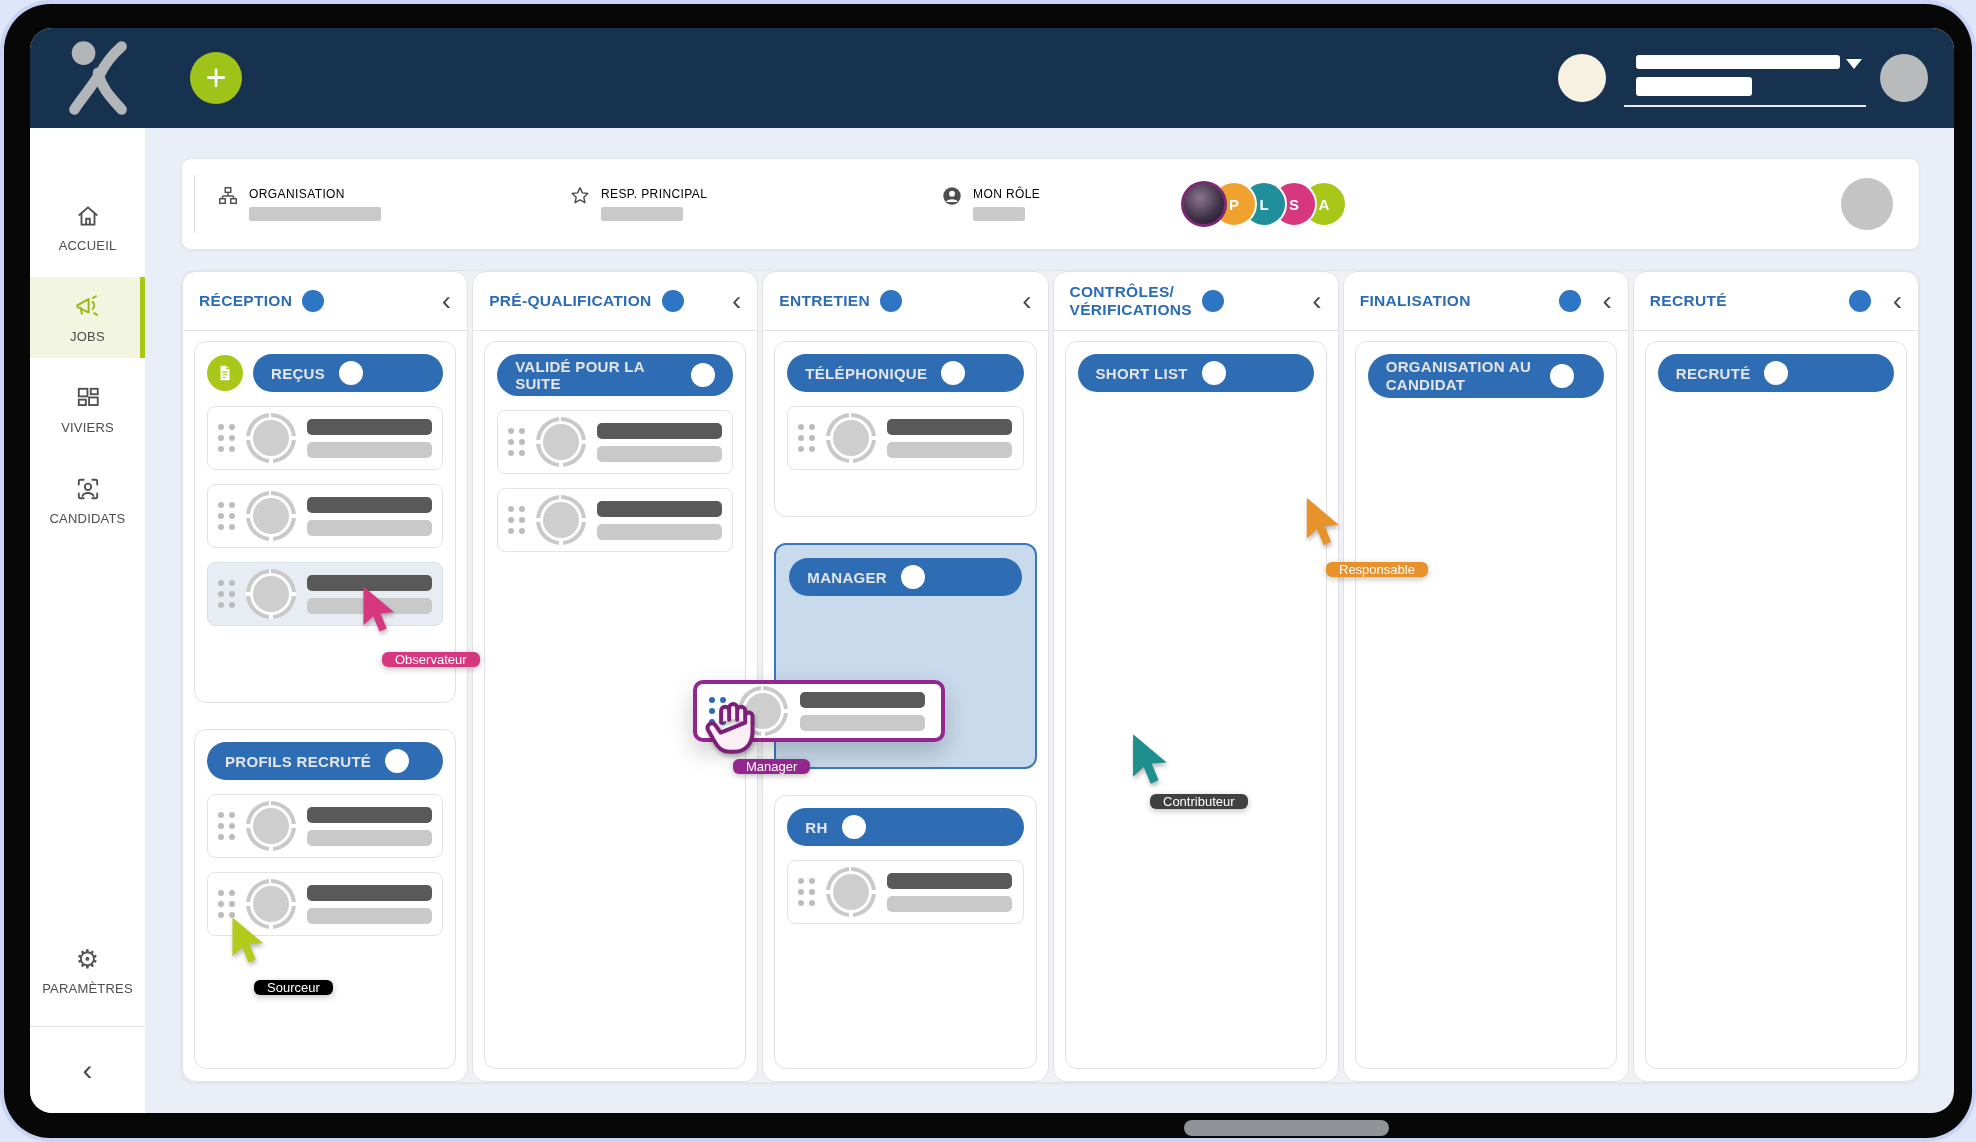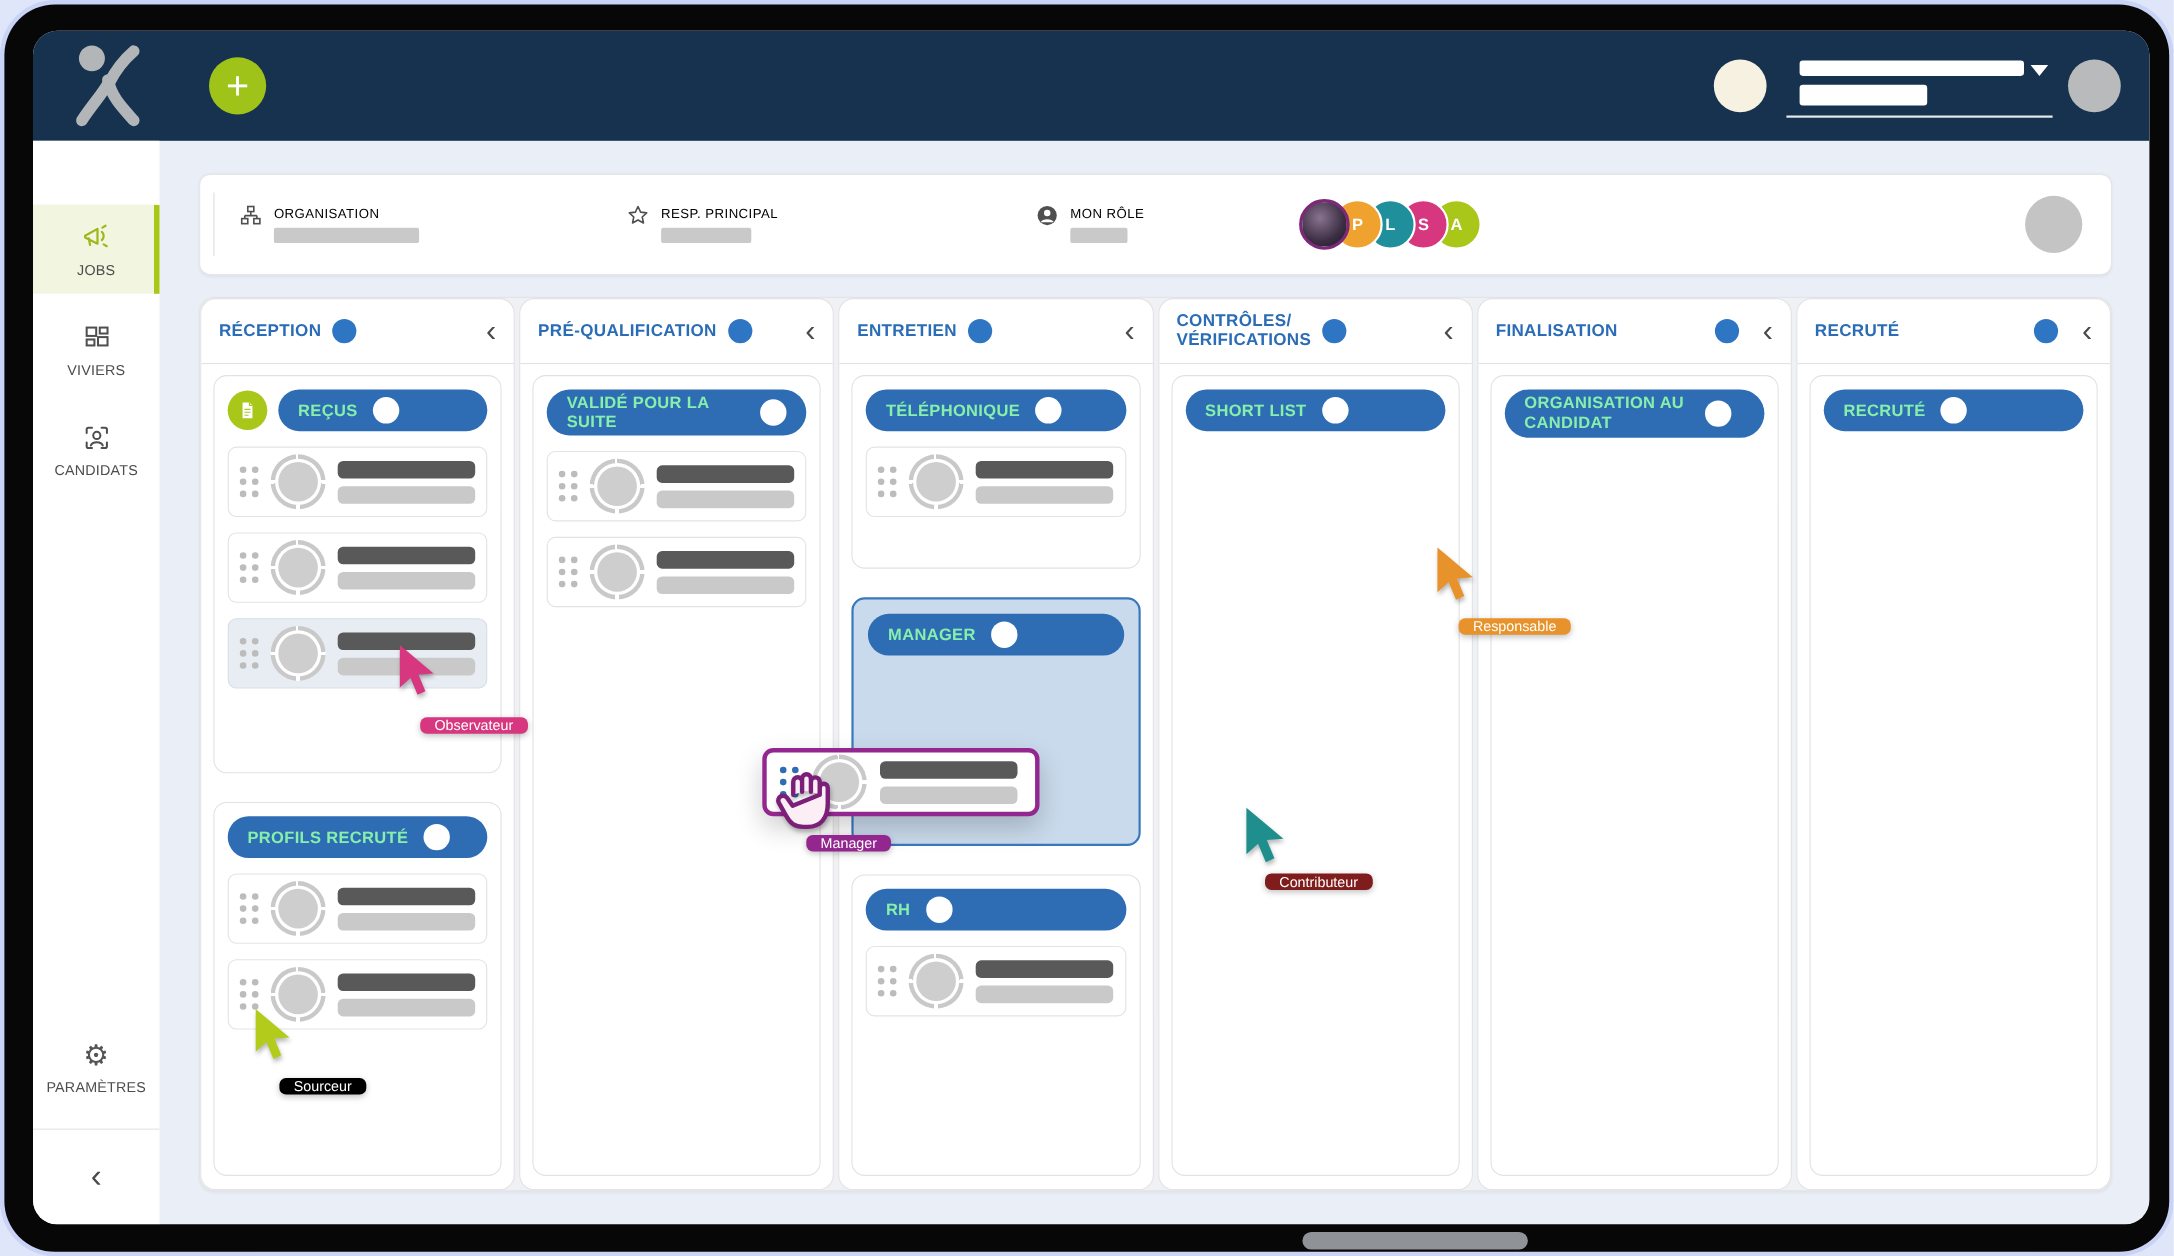--- a/index.html
+++ b/index.html
@@ -68,42 +68,42 @@
   .col.badge-right .chev{margin-left:12px}
   .col-body{flex:1;display:flex;flex-direction:column;gap:26px;padding:10px 11px 12px;min-height:0}
 
   .group{border:1.5px solid #e2e2e2;border-radius:12px;background:#fff;padding:12px;display:flex;flex-direction:column;gap:14px;box-sizing:border-box}
   .group.fill{flex:1}
   .group.h-recus{height:362px;flex:none}
   .group.h-tel{height:176px;flex:none}
   .group.manager-zone{height:226px;flex:none;background:#c9daec;border:2px solid #3a78bd;padding:13px}
   .pill-row{display:flex;align-items:center;gap:10px}
   .doc-circle{width:36px;height:36px;border-radius:50%;background:#a9c718;flex:none;display:flex;align-items:center;justify-content:center}
-  .pill{display:flex;align-items:center;gap:14px;background:#2e6db4;color:#86efac;border-radius:999px;min-height:38px;padding:4px 18px;font-weight:bold;font-size:15px;letter-spacing:.3px;box-sizing:border-box;cursor:pointer}
+  .pill{display:flex;align-items:center;gap:14px;background:#2e6db4;color:#e5e5e5;border-radius:999px;min-height:38px;padding:4px 18px;font-weight:bold;font-size:15px;letter-spacing:.3px;box-sizing:border-box;cursor:pointer}
   .pill .toggle{width:24px;height:24px;background:#fff;border-radius:50%;flex:none}
   .pill.grow{flex:1}
   .pill.two-line{border-radius:32px;line-height:1.2}
   .pill.two-line span{max-width:150px}
 
   .card{display:flex;align-items:center;gap:11px;padding:7px 10px;border:1.5px solid #e3e3e3;border-radius:8px;background:#fff;height:64px;box-sizing:border-box;cursor:grab}
   .card.selected{background:#e8edf4;border-color:#d8dee8}
   .dots{display:grid;grid-template-columns:repeat(2,6px);grid-auto-rows:6px;gap:5px;flex:none}
   .dots i{width:6px;height:6px;border-radius:50%;background:#bcbcbc}
   .seg{width:50px;height:50px;border-radius:50%;flex:none;position:relative;background:conic-gradient(#c9c9c9 0deg 86deg,#fff 86deg 94deg,#c9c9c9 94deg 176deg,#fff 176deg 184deg,#c9c9c9 184deg 266deg,#fff 266deg 274deg,#c9c9c9 274deg 356deg,#fff 356deg 360deg)}
   .seg::before{content:"";position:absolute;inset:4px;border-radius:50%;background:#fff}
   .seg::after{content:"";position:absolute;inset:7px;border-radius:50%;background:#cecece}
   .bars{display:flex;flex-direction:column;gap:7px}
   .b-dark{width:125px;height:16px;background:#595959;border-radius:5px}
   .b-light{width:125px;height:16px;background:#c9c9c9;border-radius:5px}
 
   
   .ovl{position:absolute;z-index:60}
   .tag{position:absolute;z-index:61;color:#fff;font-size:13px;padding:0 13px;border-radius:6px;box-shadow:0 2px 6px rgba(0,0,0,.25);white-space:nowrap}
   .tag-pink{background:#d6377e}.tag-green{background:#000000}.tag-purple{background:#93278f}
-  .tag-orange{background:#e8922c}.tag-teal{background:#7f1d1d}
+  .tag-orange{background:#e8922c}.tag-teal{background:#404040}
   .cursor-svg{filter:drop-shadow(1px 3px 2px rgba(0,0,0,.28))}
   .drag-card{position:absolute;z-index:55;left:663px;top:652px;width:252px;height:62px;background:#fff;border:4px solid #93278f;border-radius:10px;display:flex;align-items:center;gap:12px;padding:0 12px;box-sizing:border-box;box-shadow:0 10px 24px rgba(0,0,0,.2)}
   .drag-card .dots i{background:#2e6db4}
 </style>
 </head>
 <body>
 
 <div class="device">
   <div class="screen">
 
@@ -125,20 +125,30 @@
           <div class="b1"></div>
           <div class="caret"></div>
           <div class="b2"></div>
           <div class="uline"></div>
         </div>
         <div class="av-gray"></div>
       </div>
     </header>
 
     <aside class="sidebar">
+      <div class="side-item">
+        <span class="ic">
+          <svg viewBox="0 0 24 24" width="26" height="26" fill="none" stroke="#4f4f4f" stroke-width="1.7" stroke-linejoin="round">
+            <path d="M3.5 11.5 L12 4 L20.5 11.5"></path>
+              <path d="M6 10 V20 H18 V10"></path>
+              <path d="M10.3 20 V14.5 H13.7 V20"></path>
+          </svg>
+        </span>
+        <span>ACCUEIL</span>
+      </div>
       <div class="side-item active">
         <span class="ic">
           <svg viewBox="0 0 24 24" width="27" height="27" fill="none" stroke="#9fb71a" stroke-width="1.8" stroke-linecap="round" stroke-linejoin="round">
             <path d="M3 10 L13 4.5 V16.5 L3 11.5 Z"></path>
               <path d="M6 12.2 L7 17.5"></path>
             <path d="M16.5 7 C18.5 8.5 18.5 12 16.5 13.5"></path>
               <path d="M17 3.5 L19.5 2"></path>
               <path d="M18 17 L20.5 18.5"></path>
           </svg>
         </span>

